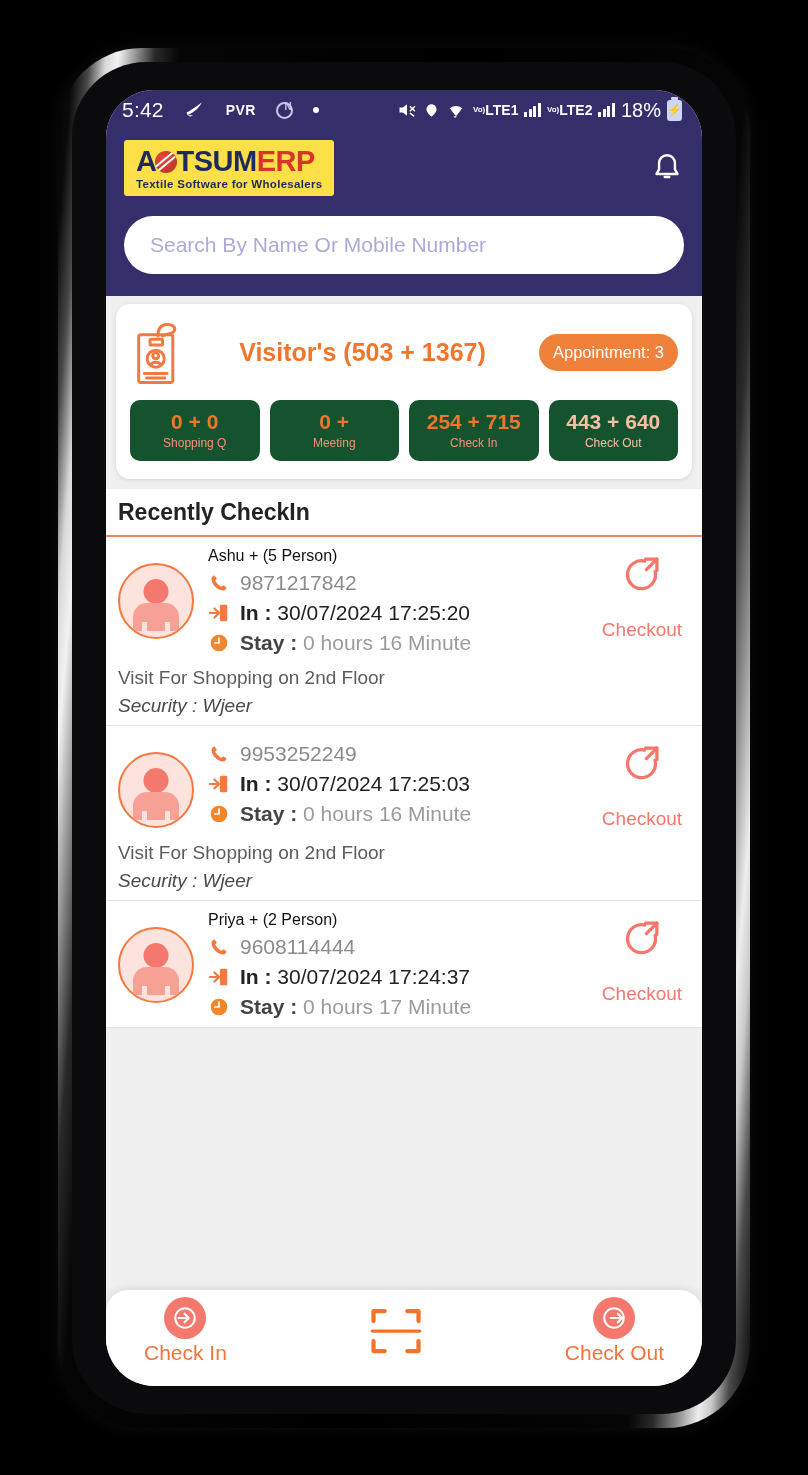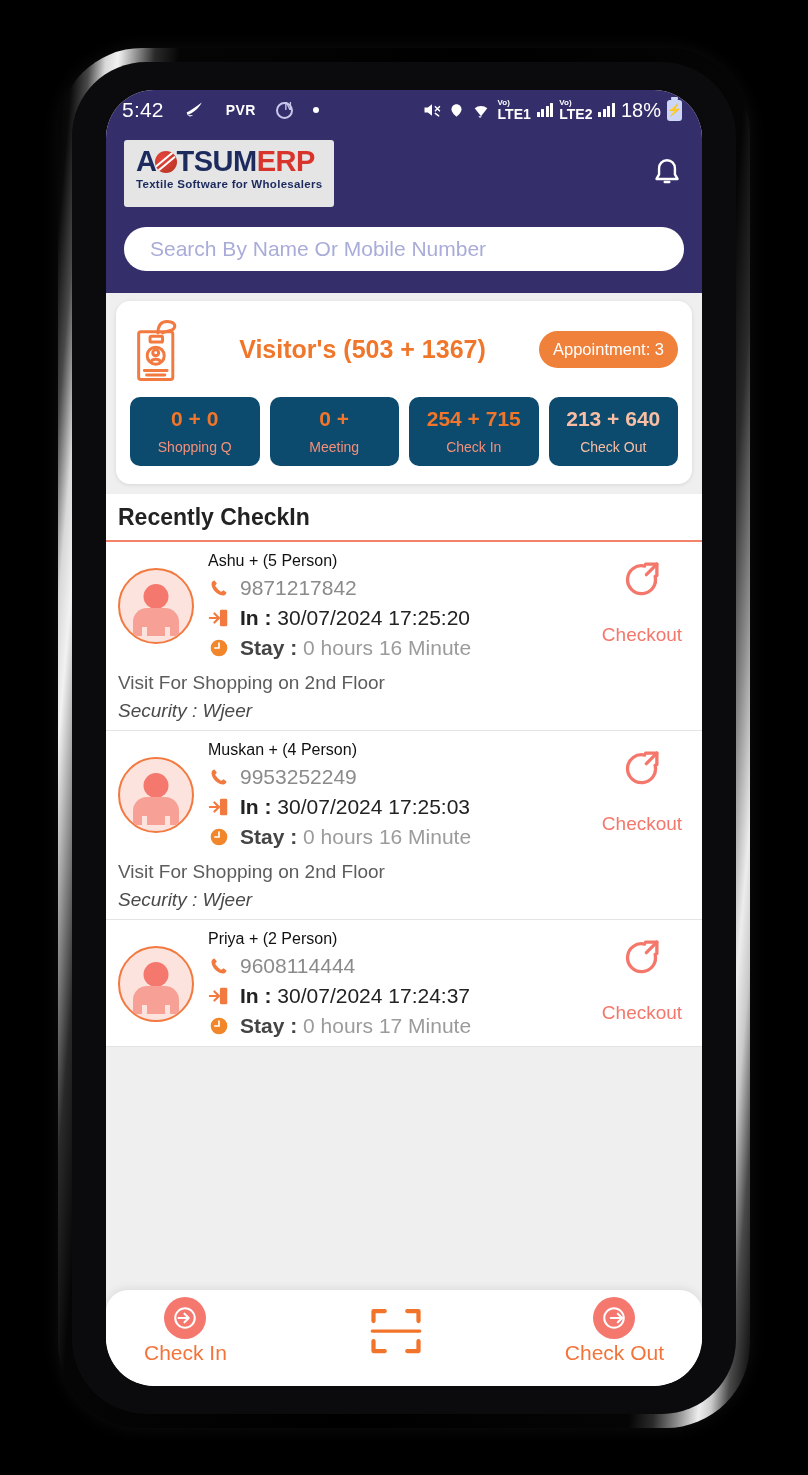--- a/index.html
+++ b/index.html
@@ -63,21 +63,21 @@
     font-size: 19px;
   }
   .sb-left { display: flex; align-items: center; gap: 20px; }
   .sb-time { font-size: 21px; letter-spacing: .2px; }
   .sb-right { margin-left: auto; display: flex; align-items: center; gap: 6px; }
   .sb-pvr { font-size: 14px; font-weight: bold; letter-spacing: .4px; }
   .sb-dot { width: 6px; height: 6px; border-radius: 50%; background: #fff; display:inline-block; }
   .nfc { position: relative; width: 17px; height: 17px; border: 2px solid #c9c6ea;
          border-radius: 50%; font-size: 8px; color:#c9c6ea; }
   .nfc::after { content: "N"; position: absolute; right: -1px; top: -3px; font-weight: bold; font-size: 10px; }
-  .volte { display:flex; flex-direction:column; line-height:1; }
+  .volte { display:flex; flex-direction:row; align-items:center; line-height:1; }
   .volte b { font-size: 8px; font-weight: bold; }
   .volte i { font-size: 14px; font-style: normal; font-weight: bold; }
   .bars { display:flex; align-items:flex-end; gap:1.5px; height:14px; }
   .bars span { width:3px; background:#fff; border-radius:.5px; }
   .bars span:nth-child(1){height:5px} .bars span:nth-child(2){height:8px}
   .bars span:nth-child(3){height:11px} .bars span:nth-child(4){height:14px}
   .sb-batt-txt { font-size: 20px; }
   .batt {
     width: 15px; height: 21px; border-radius: 3px; background: #cdd7f5;
     position: relative; display:flex; align-items:center; justify-content:center;
@@ -86,22 +86,22 @@
   .batt::before { content:""; position:absolute; top:-3px; left:4px; width:7px; height:3px;
                   background:#cdd7f5; border-radius:1px; }
 
   
   .app-header {
     background: #342f6b;
     padding: 10px 18px 22px 18px;
   }
   .header-top { display: flex; align-items: center; justify-content: space-between; }
   .logo-box {
-    background: #e5e5e5; border-radius: 3px;
-    padding: 7px 12px 16px 12px;
+    background: #fde047; border-radius: 3px;
+    padding: 7px 12px 5px 12px;
     line-height: 1;
   }
   .logo-main { font-size: 29px; font-weight: bold; letter-spacing: -.5px; white-space: nowrap; }
   .logo-a { color: #1c2a5e; }
   .logo-orb {
     display:inline-block; width:22px; height:22px; border-radius:50%;
     background: radial-gradient(circle at 35% 35%, #e8453c 0%, #c0392b 70%);
     position: relative; vertical-align: -2px; margin: 0 -1px;
     overflow: hidden;
   }
@@ -113,21 +113,21 @@
   .logo-orb::after  { top:13px; }
   .logo-tsum { color: #1c2a5e; }
   .logo-erp  { color: #d9342b; }
   .logo-tag {
     font-size: 11.5px; font-weight: bold; color: #1c2a5e;
     letter-spacing: .3px; margin-top: 3px; white-space: nowrap;
   }
   .bell { width: 34px; height: 36px; }
   .search-wrap { margin-top: 20px; }
   .search-input {
-    width: 100%; height: 44px;
+    width: 100%; height: 58px;
     border-radius: 34px; border: none; outline: none;
     background: #fff;
     padding: 0 26px;
     font-size: 21px; color: #333;
     font-family: "Liberation Sans", sans-serif;
   }
   .search-input::placeholder { color: #a9acd8; }
 
   
   .body-scroll { background: #efefef; height: calc(100% - 40px - 206px); overflow: hidden; }
@@ -143,25 +143,25 @@
     flex: 1; text-align: center;
     font-size: 25px; font-weight: bold; color: #f0762b;
   }
   .appt-pill {
     background: #f0813a; color: #fff;
     border-radius: 22px; padding: 9px 14px;
     font-size: 16.5px; white-space: nowrap;
   }
   .stat-row { display: flex; gap: 10px; margin-top: 14px; }
   .stat {
-    flex: 1; background: #0c4a6e; border-radius: 10px;
+    flex: 1; background: #14532d; border-radius: 10px;
     padding: 10px 4px 11px 4px; text-align: center;
   }
   .stat-num { font-size: 21px; font-weight: bold; color: #f0762b; line-height: 1.15; }
-  .stat-lbl { font-size: 14px; color: #f5907a; margin-top: 8px; }
+  .stat-lbl { font-size: 12px; color: #f5907a; margin-top: 2px; }
   .stat.muted .stat-num { color: #f8bfa4; }
   .stat.muted .stat-lbl { color: #f8bfa4; }
 
   .section {
     background: #fff; margin: 10px 0 0 0; padding: 0 0 0 0;
   }
   .section-title {
     font-size: 23px; font-weight: bold; color: #222;
     padding: 10px 12px 9px 12px;
     border-bottom: 2px solid #f2836b;
@@ -330,21 +330,21 @@
           </div>
           <div class="stat">
             <div class="stat-num">0 +</div>
             <div class="stat-lbl">Meeting</div>
           </div>
           <div class="stat">
             <div class="stat-num">254 + 715</div>
             <div class="stat-lbl">Check In</div>
           </div>
           <div class="stat muted">
-            <div class="stat-num">213 + 640</div>
+            <div class="stat-num">443 + 640</div>
             <div class="stat-lbl">Check Out</div>
           </div>
         </div>
       </div>
 
       <div class="section">
         <div class="section-title">Recently CheckIn</div>
 
         <div class="item">
           <div class="item-main">
@@ -394,21 +394,20 @@
           <div class="item-sec">Security : Wjeer</div>
         </div>
 
         <div class="item">
           <div class="item-main">
             <div class="avatar">
               <span class="head"></span>
               <span class="torso"></span>
             </div>
             <div class="item-info">
-              <div class="item-name">Muskan  + (4 Person)</div>
               <div class="info-line">
                 <span class="ico">
                   <svg width="20" height="20" viewBox="0 0 24 24" fill="#f2793f">
                       <path d="M6.6 3 C5 3 3 5 3 6.8 C3 13.6 10.4 21 17.2 21 C19 21 21 19 21 17.4 L17.4 14.6 L14.8 16.6 C12.6 15.4 8.6 11.4 7.4 9.2 L9.4 6.6 Z"></path>
                     </svg>
                 </span>
                 <span class="phone-txt">9953252249</span>
               </div>
               <div class="info-line">
                 <span class="ico">

